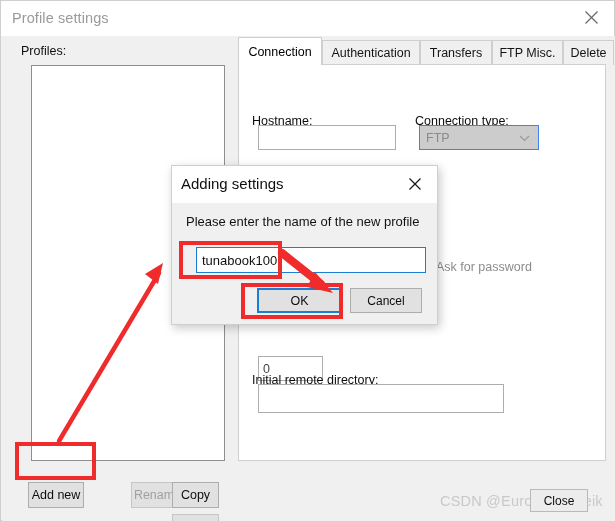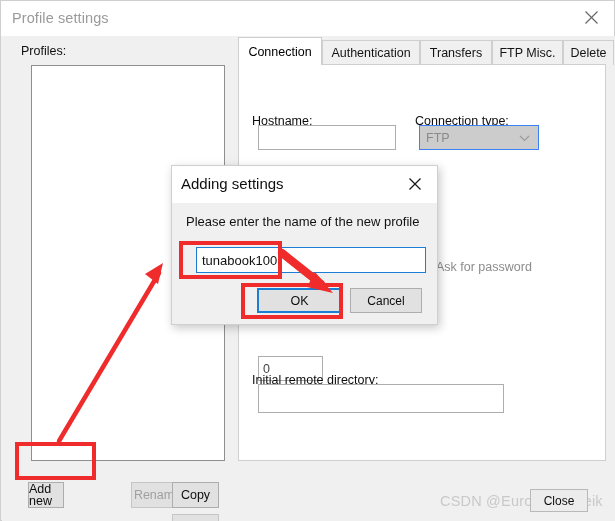--- a/index.html
+++ b/index.html
@@ -91,21 +91,21 @@
     justify-content: center;
     padding: 0;
     line-height: 1;
   }
   .btn.disabled {
     color: #a0a0a0;
     background: #e1e1e1;
     border-color: #c6c6c6;
   }
 
-  #btn-addnew  { left: 26px;  top: 446px; width: 36px; height: 26px; }
+  #btn-addnew  { left: 26px;  top: 446px; width: 56px; height: 26px; }
   #btn-rename  { left: 97px;  top: 446px; width: 53px; height: 26px; margin-left: 32px; }
   #btn-copy    { left: 170px; top: 446px; width: 47px; height: 26px; }
   #btn-delete  { left: 170px; top: 478px; width: 47px; height: 26px; }
 
   
   #tabstrip {
     position: absolute;
     left: 236px; top: 4px;
     height: 16px;
     width: 368px;

